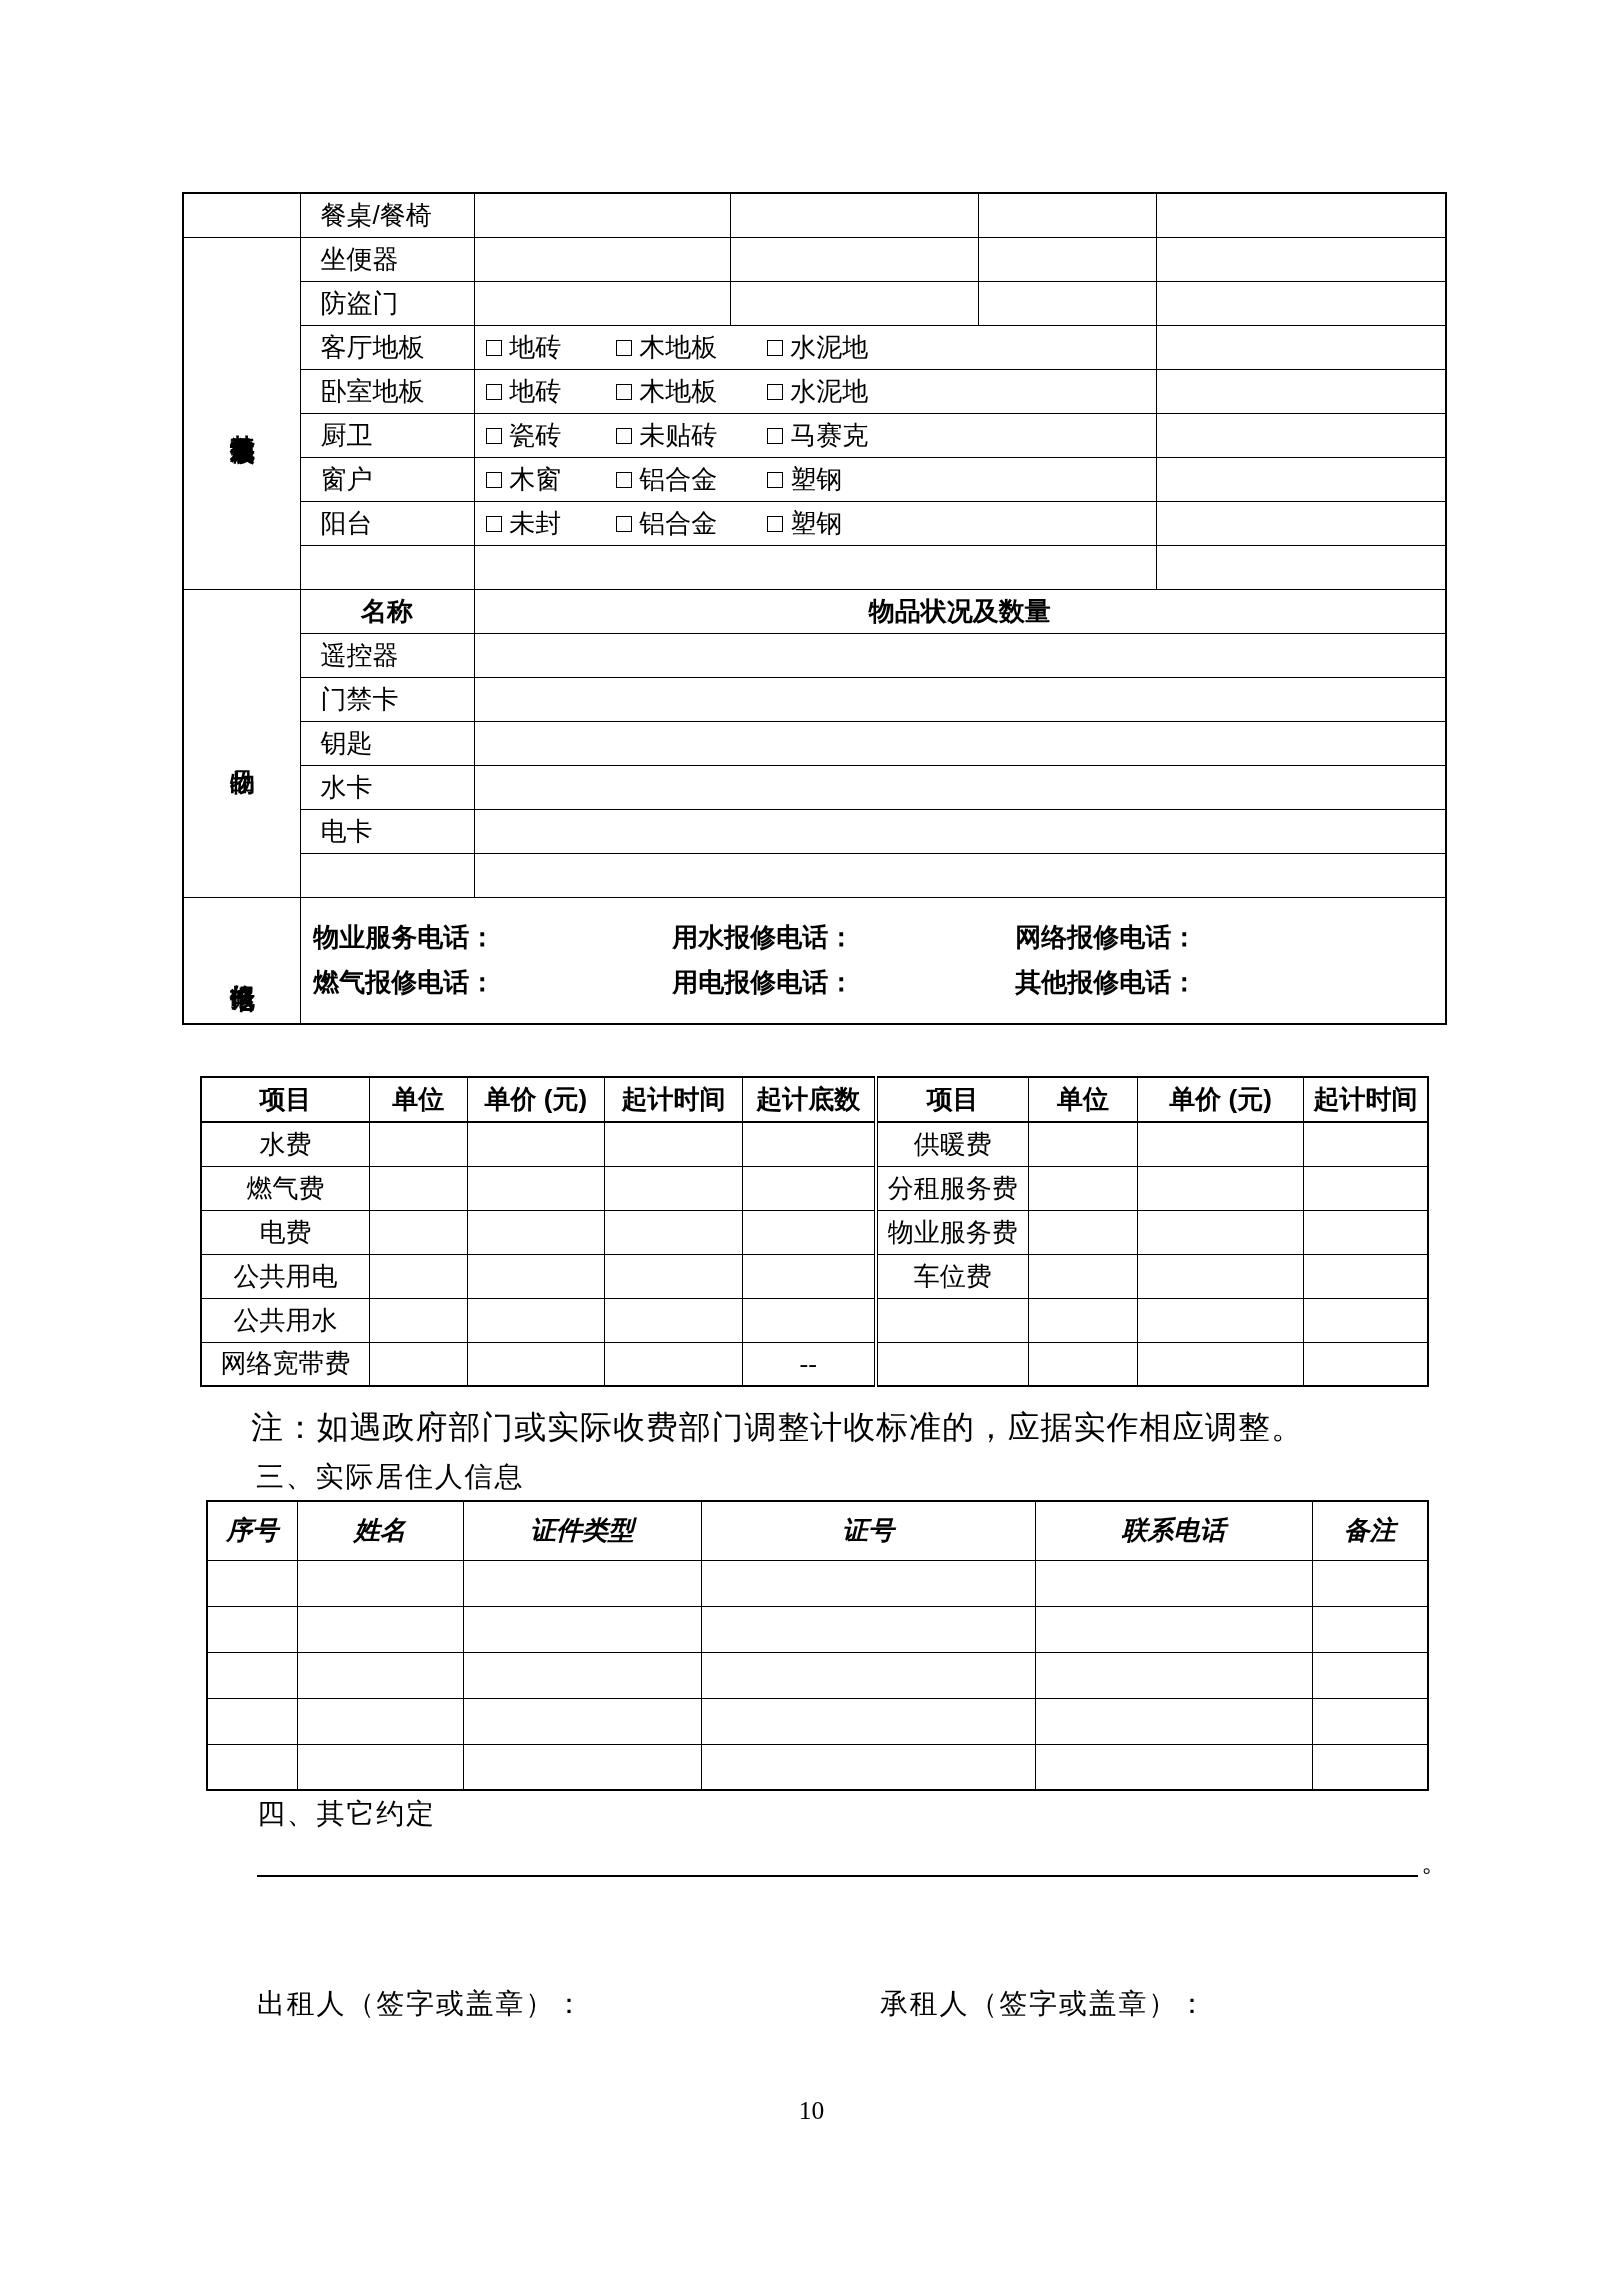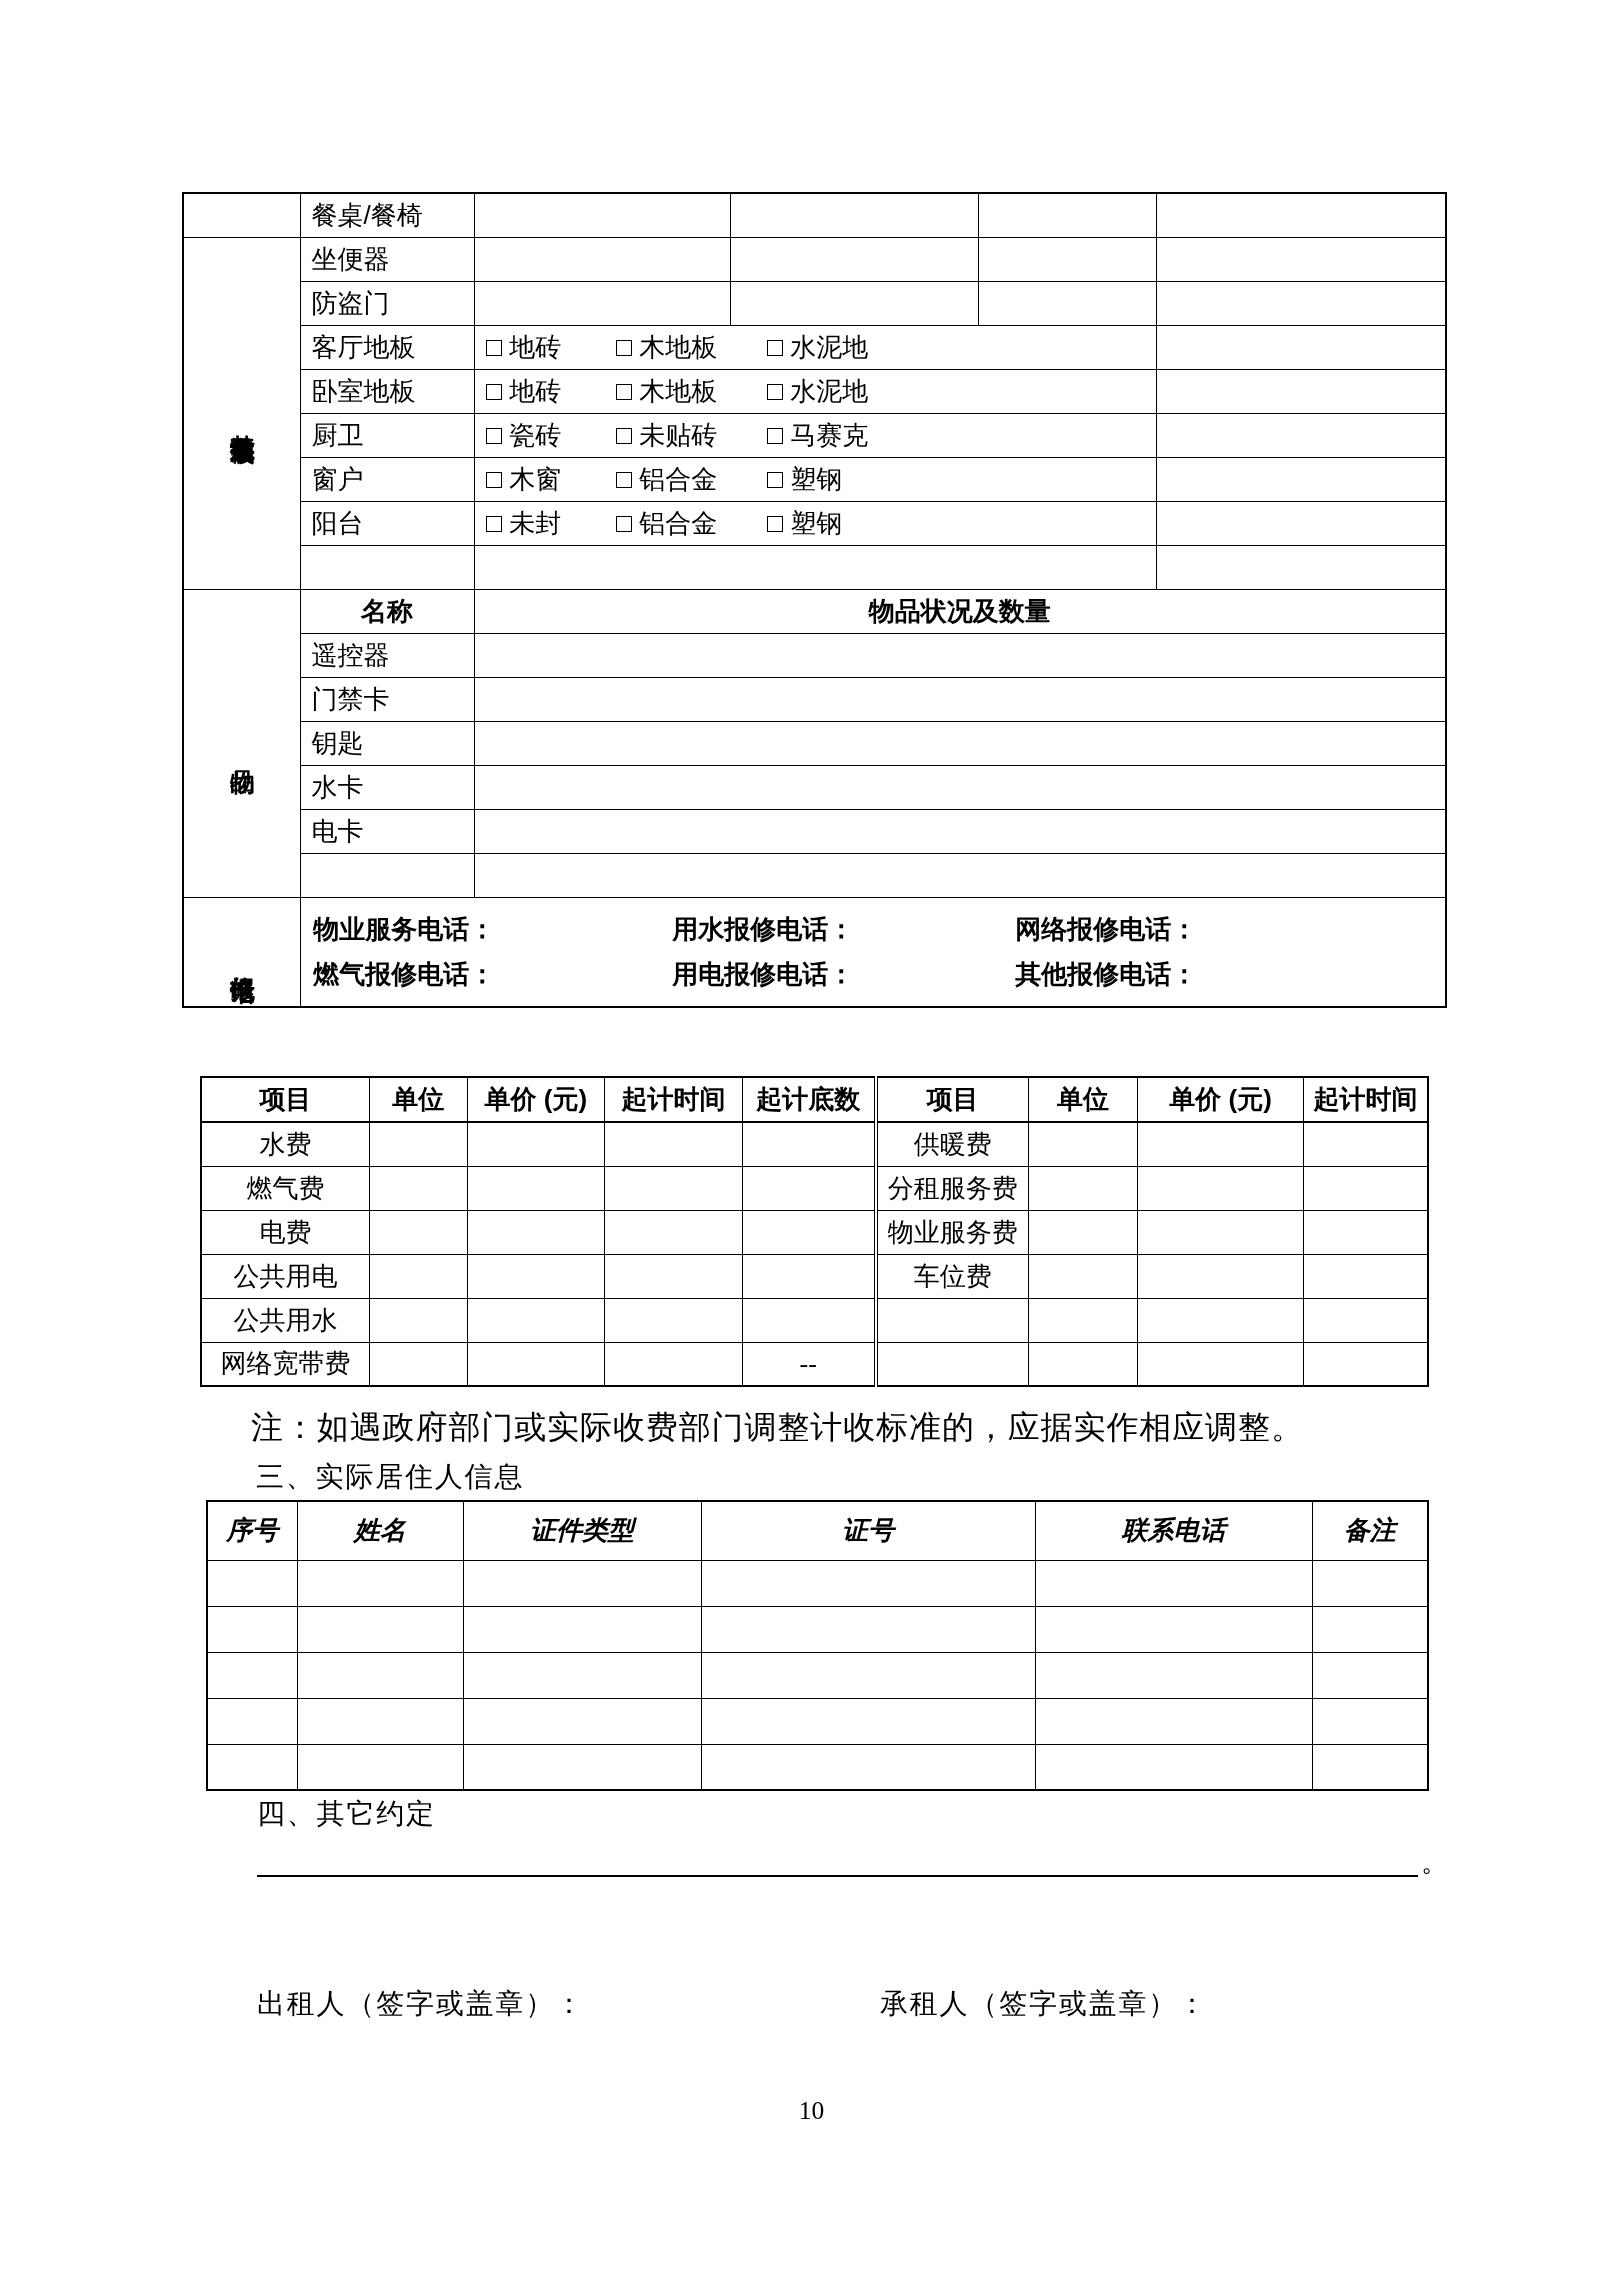--- a/index.html
+++ b/index.html
@@ -3,22 +3,22 @@
 <meta charset="utf-8">
 <style>
   html,body{margin:0;padding:0;background:#888;}
   .page{position:relative;width:1623px;height:2294px;background:#fff;
         font-family:"Liberation Sans","DejaVu Sans",sans-serif;color:#000;overflow:hidden;}
   table{border-collapse:collapse;table-layout:fixed;position:absolute;}
   td,th{border:1.8px solid #000;padding:0;font-size:26px;vertical-align:middle;overflow:hidden;}
   
   .tblA{left:182px;top:192px;border:2.7px solid #000;width:1264px;}
   .tblA tr{height:44px;}
-  .tblA tr.repair-row{height:110px;}
-  .lbl{text-align:left;padding-left:11px;font-weight:normal;}
+  .tblA tr.repair-row{height:127px;}
+  .lbl{text-align:left;padding-left:20px;font-weight:normal;}
   th,.hdr{text-align:center;font-weight:bold;}
   .vh{text-align:center;}
   .vtext{writing-mode:vertical-rl;text-orientation:upright;font-weight:bold;
          font-size:24.5px;line-height:1.25;display:inline-block;letter-spacing:0.9px;}
   .opts{padding-left:11px;white-space:nowrap;}
   .opt{display:inline-block;white-space:nowrap;}
   .opt-w1{width:130px;}
   .opt-w2{width:151px;}
   .cb{display:inline-block;width:14.5px;height:14.5px;border:1.8px solid #000;
       margin-right:7.3px;vertical-align:-0.9px;background:#fff;}

